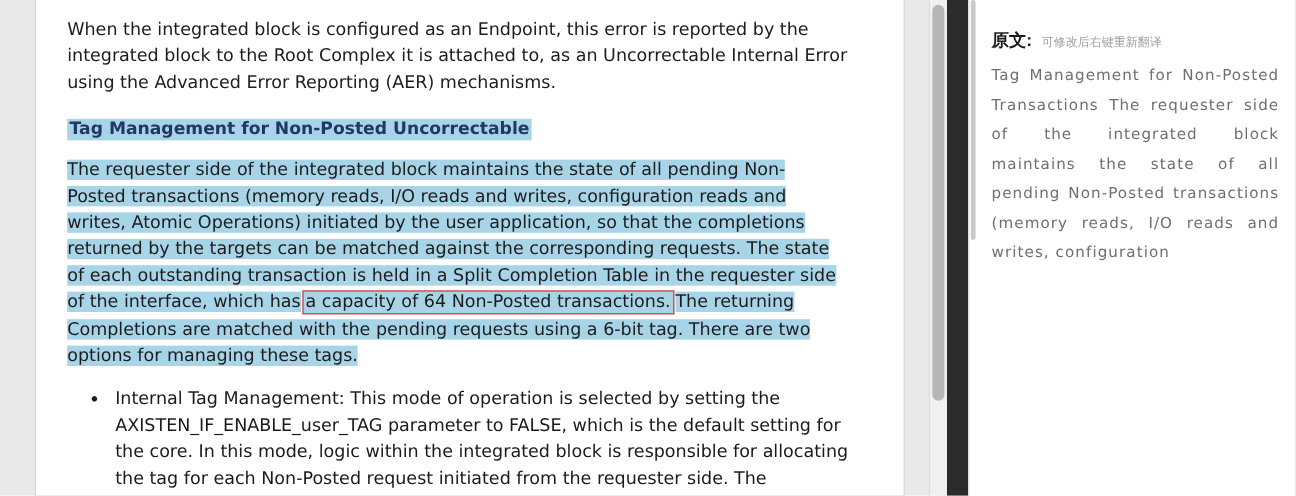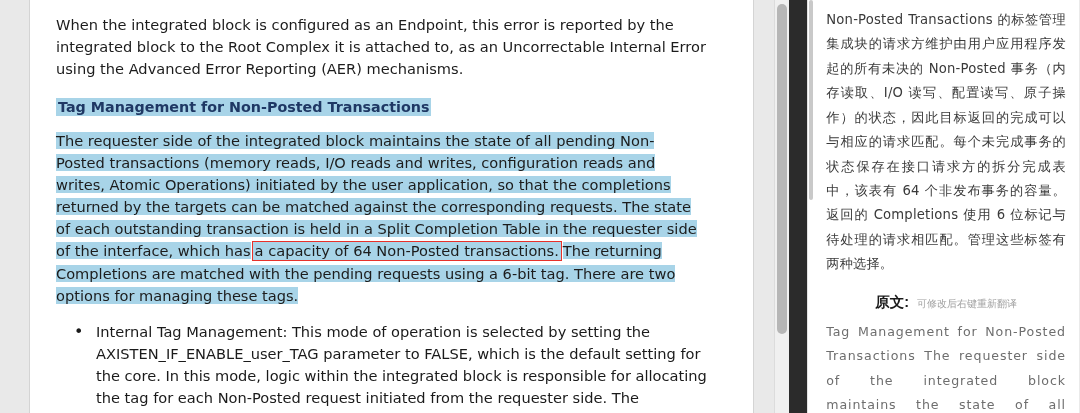--- a/index.html
+++ b/index.html
@@ -162,21 +162,20 @@
     text-align: justify;
   }
   .orig-head {
     margin-top: 16px;
     font-size: 14.5px;
     font-weight: bold;
     color: #1a1a1a;
     display: flex;
     align-items: baseline;
     gap: 8px;
-    justify-content: center;
   }
   .orig-hint {
     font-size: 10px;
     font-weight: normal;
     color: #a0a0a0;
   }
   .orig-text {
     margin-top: 8px;
     font-family: "DejaVu Sans", sans-serif;
     font-size: 12.6px;
@@ -197,21 +196,21 @@
 
 <div class="app">
 
   <div class="doc-pane">
     <div class="page">
       <div class="page-inner">
 
         <p class="para">When the integrated block is configured as an Endpoint, this error is reported by the integrated block to the Root Complex it is attached to, as an Uncorrectable Internal Error using the Advanced Error Reporting (AER) mechanisms.</p>
 
         <div>
-          <span class="heading">Tag Management for Non-Posted Transactions</span>
+          <span class="heading">Tag Management for Non-Posted Uncorrectable</span>
         </div>
 
         <p class="para-hl"><span class="line">The requester side of the integrated block maintains the state of all pending Non-Posted transactions (memory reads, I/O reads and writes, configuration reads and writes, Atomic Operations) initiated by the user application, so that the completions returned by the targets can be matched against the corresponding requests. The state of each outstanding transaction is held in a Split Completion Table in the requester side of the interface, which has</span><span class="redbox">a capacity of 64 Non-Posted transactions.</span><span class="line">The returning Completions are matched with the pending requests using a 6-bit tag. There are two options for managing these tags.</span></p>
 
         <div class="bullet-row">
           <div class="bullet-dot">•</div>
           <div class="bullet-text"><span class="bold">Internal Tag Management</span><span>: This mode of operation is selected by setting the AXISTEN_IF_ENABLE_user_TAG parameter to FALSE, which is the default setting for the core. In this mode, logic within the integrated block is responsible for allocating the tag for each Non-Posted request initiated from the requester side. The integrated block maintains a list of free tags and assigns one of them to each request when the user application initiates a Non-Posted transaction, and communicates the assigned tag value through the output</span> </div>
         </div>
 
       </div>
@@ -222,21 +221,20 @@
     </div>
   </div>
 
   <div class="divider-strip"></div>
 
   <div class="trans-pane">
     <div class="trans-scroll">
       <div class="t-thumb"></div>
     </div>
     <div class="trans-body">
-      <div class="cjk">Non-Posted Transactions 的标签管理 集成块的请求方维护由用户应用程序发起的所有未决的 Non-Posted 事务（内存读取、I/O 读写、配置读写、原子操作）的状态，因此目标返回的完成可以与相应的请求匹配。每个未完成事务的状态保存在接口请求方的拆分完成表中，该表有 64 个非发布事务的容量。返回的 Completions 使用 6 位标记与待处理的请求相匹配。管理这些标签有两种选择。</div>
 
       <div class="orig-head">
         <span>原文:</span>
         <span class="orig-hint">可修改后右键重新翻译</span>
       </div>
 
       <div class="orig-text">Tag Management for Non-Posted Transactions The requester side of the integrated block maintains the state of all pending Non-Posted transactions (memory reads, I/O reads and writes, configuration</div>
     </div>
     <div class="right-edge-line"></div>
   </div>

